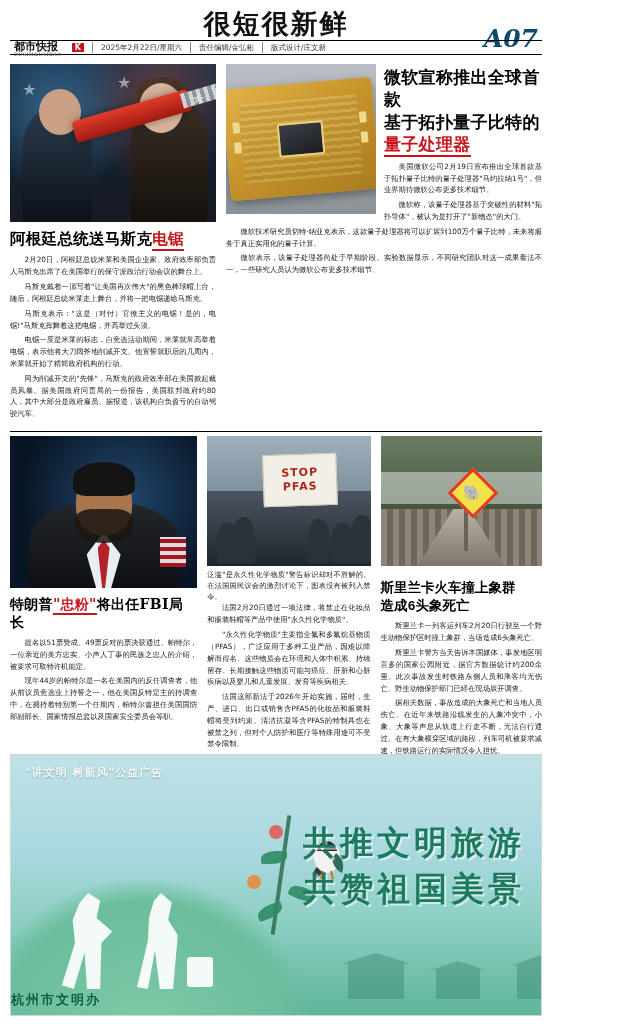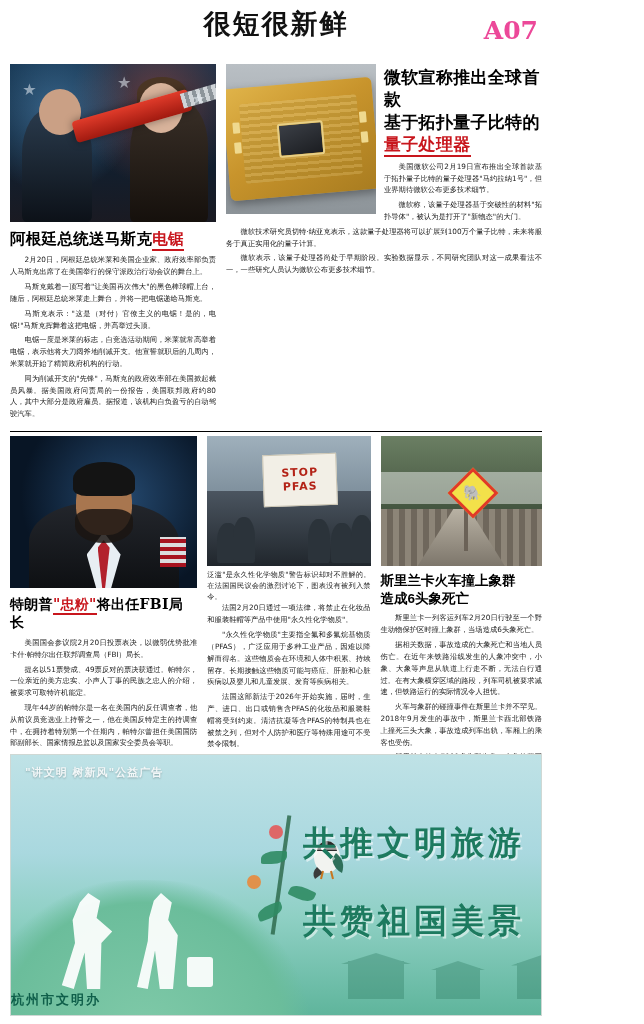--- a/index.html
+++ b/index.html
@@ -18,24 +18,24 @@
   .masthead-title {
     text-align: center;
     font-family: "DejaVu Serif", "Liberation Serif", serif;
     font-weight: bold;
     font-size: 27px;
     letter-spacing: 2px;
     padding-top: 6px;
     color: #111;
   }
   .page-num {
-    position: absolute; right: 4px; top: 16px;
+    position: absolute; right: 4px; top: 24px;
     font-family: "DejaVu Serif", serif;
-    font-weight: bold;
-    font-size: 25px; color: #ec4899;
+    font-style: italic; font-weight: bold;
+    font-size: 25px; color: #0c4a6e;
   }
   .infobar {
     position: absolute; left: 0; right: 0; top: 40px;
     display: flex; align-items: center; gap: 8px;
     font-size: 7.5px; color: #333;
     border-top: 1px solid #000; border-bottom: 1px solid #000;
     height: 15px; padding: 0 4px;
   }
   .brandmark {
     font-family: "DejaVu Serif", serif; font-weight: bold;
@@ -58,23 +58,23 @@
     font-family: "DejaVu Serif", "Liberation Serif", serif;
     font-weight: bold;
     font-size: 15.5px;
     line-height: 1.32;
     margin: 7px 0 5px 0;
     letter-spacing: 0.3px;
   }
   h2.headline .hl { color: #c8161d; }
   h2.headline .ul { border-bottom: 2px solid #c8161d; padding-bottom:1px; }
   h3.subhead {
-    font-family: Liberation Sans, sans-serif;
+    font-family: Liberation Mono, monospace;
     font-weight: bold; font-size: 12.5px; line-height: 1.35;
-    margin: 6px 0 4px 0;
+    margin: 14px 0 4px 0;
   }
   p.body {
     font-size: 7.3px; line-height: 1.62; text-align: justify;
     margin: 0 0 3px 0; color: #1a1a1a;
     text-indent: 2em;
   }
   p.cap {
     font-size: 7.2px; line-height: 1.55; margin: 3px 0 0 0; color:#222;
     text-align: justify;
   }
@@ -208,21 +208,21 @@
     letter-spacing:1px; text-shadow:0 1px 2px rgba(0,0,0,.25);
   }
   .ad-mainline1, .ad-mainline2 {
     position:absolute; right:16px;
     font-family:Liberation Sans, sans-serif; font-weight:bold;
     font-size: 33px; letter-spacing: 4px;
     color:#1d7a5f;
     text-shadow: 2px 2px 0 rgba(255,255,255,.55);
   }
   .ad-mainline1 { top: 66px; }
-  .ad-mainline2 { top: 112px; margin-top: 32px; }
+  .ad-mainline2 { top: 112px; }
   .ad-footer {
     position:absolute; left:0; right:0; bottom:6px; text-align:left;
     font-family:"DejaVu Serif", serif; font-weight:bold; font-size:13px; color:#0f5f4a;
     letter-spacing:2px;
   }
   .ad .hill {
     position:absolute; left:-6%; bottom:-6%; width:62%; height:58%;
     background: radial-gradient(ellipse at 50% 100%, #7fc9a8 0%, #6bbd9b 60%, rgba(107,189,155,0) 72%);
     border-radius: 50% 50% 0 0;
   }
@@ -250,20 +250,33 @@
   }
 </style>
 </head>
 <body>
 
 <div class="page">
 
   <div class="masthead">
     <div class="masthead-title">很短很新鲜</div>
     <div class="page-num">A07</div>
+    <div class="infobar">
+      <span class="brandmark">
+        <span>都市快报</span>
+        <span class="brandmark-sub">DUSHIKUAIBAO</span>
+      </span>
+      <span class="k-badge">K</span>
+      <span class="line"></span>
+      <span class="seg">2025年2月22日/星期六</span>
+      <span class="line"></span>
+      <span class="seg">责任编辑/金弘彬</span>
+      <span class="line"></span>
+      <span class="seg">版式设计/庄文新</span>
+    </div>
   </div>
 
   <div class="content">
 
     <div class="row">
 
       <div class="col" style="width:298px;">
         <div class="photo ph-concert">
           <div class="figL"></div>
           <div class="figR"></div>
@@ -321,21 +334,20 @@
           <div class="shirt"></div>
           <div class="tie"></div>
           <div class="face"></div>
           <div class="beard"></div>
           <div class="hair"></div>
           <div class="flag"></div>
         </div>
         <h2 class="headline" style="font-size:14px;">
           <span>特朗普</span><span class="hl ul">"忠粉"</span><span>将出任FBI局长</span>
         </h2>
-        <p class="body">美国国会参议院2月20日投票表决，以微弱优势批准卡什·帕特尔出任联邦调查局（FBI）局长。</p>
         <p class="body">提名以51票赞成、49票反对的票决获通过。帕特尔，一位亲近的美方忠实、小声人丁事的民族之忠人的介绍，被要求可取特许机能定。</p>
         <p class="body">现年44岁的帕特尔是一名在美国内的反任调查者，他从前议员竞选业上持誓之一，他在美国反特定主的持调查中，在拥持着特别第一个任期内，帕特尔曾担任美国国防部副部长、国家情报总监以及国家安全委员会等职。</p>
       </div>
 
       <div class="col" style="width:190px;">
         <div class="photo ph-protest">
           <div class="sky"></div>
           <div class="crowd"></div>
           <div class="sign">
             <span>STOP</span>
@@ -368,20 +380,21 @@
             <i>🐘</i>
           </div>
         </div>
 
         <h3 class="subhead" style="font-size:13.5px;">
           <span>斯里兰卡火车撞上象群</span><br>
           <span>造成6头象死亡</span>
         </h3>
 
         <p class="body">斯里兰卡一列客运列车2月20日行驶至一个野生动物保护区时撞上象群，当场造成6头象死亡。</p>
+        <p class="body">斯里兰卡警方当天告诉本国媒体，事发地区明言多的国家公园附近，据官方数据统计约200余里。此次事故发生时铁路东侧人员和乘客均无伤亡。野生动物保护部门已经在现场展开调查。</p>
         <p class="body">据相关数据，事故造成的大象死亡和当地人员伤亡。在近年来铁路沿线发生的人象冲突中，小象、大象等声息从轨道上行走不断，无法自行通过。在有大象横穿区域的路段，列车司机被要求减速，但铁路运行的实际情况令人担忧。</p>
         <p class="body">火车与象群的碰撞事件在斯里兰卡并不罕见。2018年9月发生的事故中，斯里兰卡西北部铁路上撞死三头大象，事故造成列车出轨，车厢上的乘客也受伤。</p>
         <p class="body">斯里兰卡约有7000多头野生象，大象的死因每年可达数百起，因此野生象数量下降趋势明显。2024年，斯里兰卡全境死亡170人和500头大象在人象冲突中丧生。</p>
       </div>
     </div>
 
     <div class="credit">综合新华社等报道</div>
   </div>
 
   <div class="ad">

